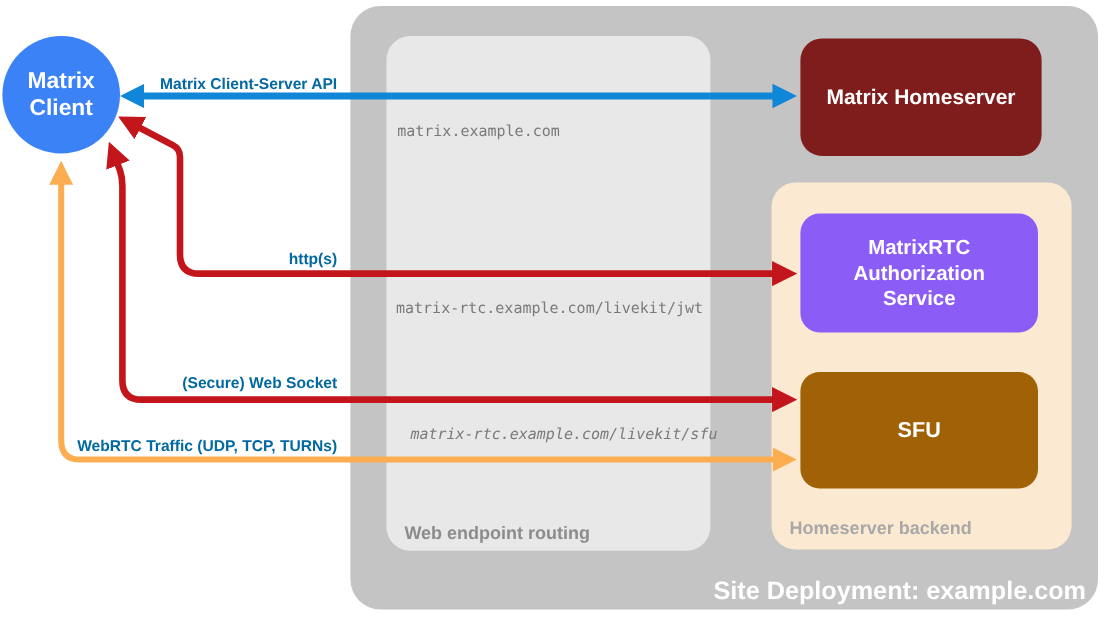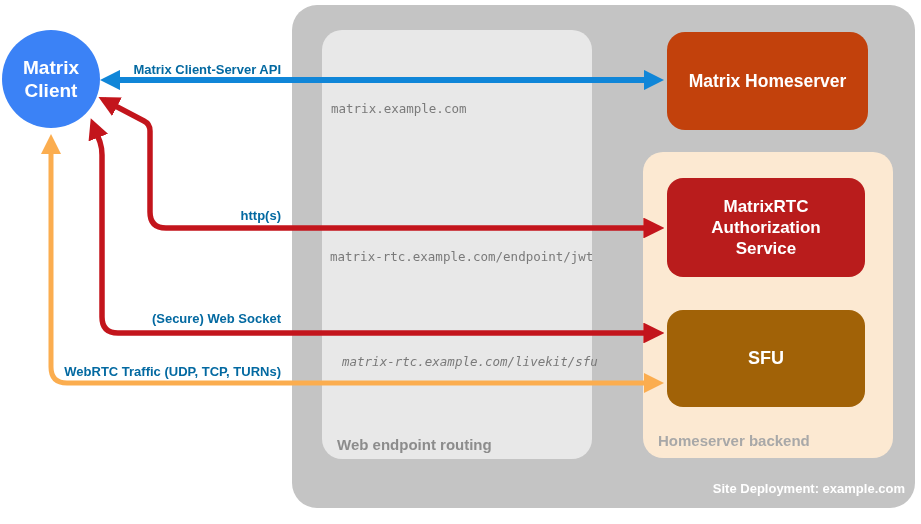--- a/index.html
+++ b/index.html
@@ -29,41 +29,41 @@
   .node{
     display:flex;align-items:center;justify-content:center;
     text-align:center;color:#ffffff;font-weight:bold;z-index:3;
   }
   .client-node{
     left:2px;top:30px;width:98px;height:98px;border-radius:50%;
     background:#3b82f6;font-size:19px;line-height:23px;
   }
   .homeserver-node{
     left:667px;top:32px;width:201px;height:98px;border-radius:18px;
-    background:#c2410c;font-size:17.5px;justify-content:center;
+    background:#7f1d1d;font-size:17.5px;justify-content:center;
   }
   .auth-node{
     left:667px;top:178px;width:198px;height:99px;border-radius:16px;
-    background:#b91c1c;font-size:17px;line-height:21px;
+    background:#8b5cf6;font-size:17px;line-height:21px;
     box-sizing:border-box;padding:0 26px;
   }
   .sfu-node{
     left:667px;top:310px;width:198px;height:97px;border-radius:16px;
     background:#a16207;font-size:18px;
   }
 
   
   .routing-title{
     left:337px;top:436px;font-size:15px;font-weight:bold;color:#8c8c8c;z-index:4;
   }
   .backend-title{
     left:658px;top:432px;font-size:15px;font-weight:bold;color:#a8a8a8;z-index:4;
   }
   .site-title{
-    right:16px;top:481px;font-size:13px;font-weight:bold;color:#ffffff;z-index:4;
+    right:16px;top:481px;font-size:21px;font-weight:bold;color:#ffffff;z-index:4;
   }
 
   
   .endpoint-url{
     font-family:"DejaVu Sans Mono",monospace;
     font-size:12.5px;color:#7a7a7a;white-space:nowrap;z-index:5;margin-top:40px;
   }
   .url-0{left:331px;top:61px;}
   .url-1{left:330px;top:209px;}
   .url-2{left:342px;top:314px;font-style:italic;}
@@ -114,21 +114,21 @@
       <path d="M0 0 L10 5 L0 10 z" fill="#fbad4f"></path>
     </marker>
   </defs>
   <path d="M 106 80 L 658 80" stroke="#1086d8" stroke-width="6" fill="none" marker-start="url(#m-blue)" marker-end="url(#m-blue)"></path>
   <path d="M 104 100 L 144 121 Q 150 124 150 131 L 150 212 Q 150 228 166 228 L 658 228" stroke="#c3151c" stroke-width="5.5" fill="none" marker-start="url(#m-red)" marker-end="url(#m-red)"></path>
   <path d="M 93 124 L 100 142 Q 102 148 102 155 L 102 317 Q 102 333 118 333 L 658 333" stroke="#c3151c" stroke-width="5.5" fill="none" marker-start="url(#m-red)" marker-end="url(#m-red)"></path>
   <path d="M 51 140 L 51 367 Q 51 383 67 383 L 658 383" stroke="#fbad4f" stroke-width="5" fill="none" marker-start="url(#m-orange)" marker-end="url(#m-orange)"></path>
 </svg>
 
 <div class="abs endpoint-url url-0">matrix.example.com</div>
-<div class="abs endpoint-url url-1">matrix-rtc.example.com/endpoint/jwt</div>
+<div class="abs endpoint-url url-1">matrix-rtc.example.com/livekit/jwt</div>
 <div class="abs endpoint-url url-2">matrix-rtc.example.com/livekit/sfu</div>
 
 <div class="abs conn-label conn-0">Matrix Client-Server API</div>
 <div class="abs conn-label conn-1">http(s)</div>
 <div class="abs conn-label conn-2">(Secure) Web Socket</div>
 <div class="abs conn-label conn-3">WebRTC Traffic (UDP, TCP, TURNs)</div>
 
 <div class="abs routing-title">Web endpoint routing</div>
 <div class="abs backend-title">Homeserver backend</div>
 <div class="abs site-title">Site Deployment: example.com</div>

